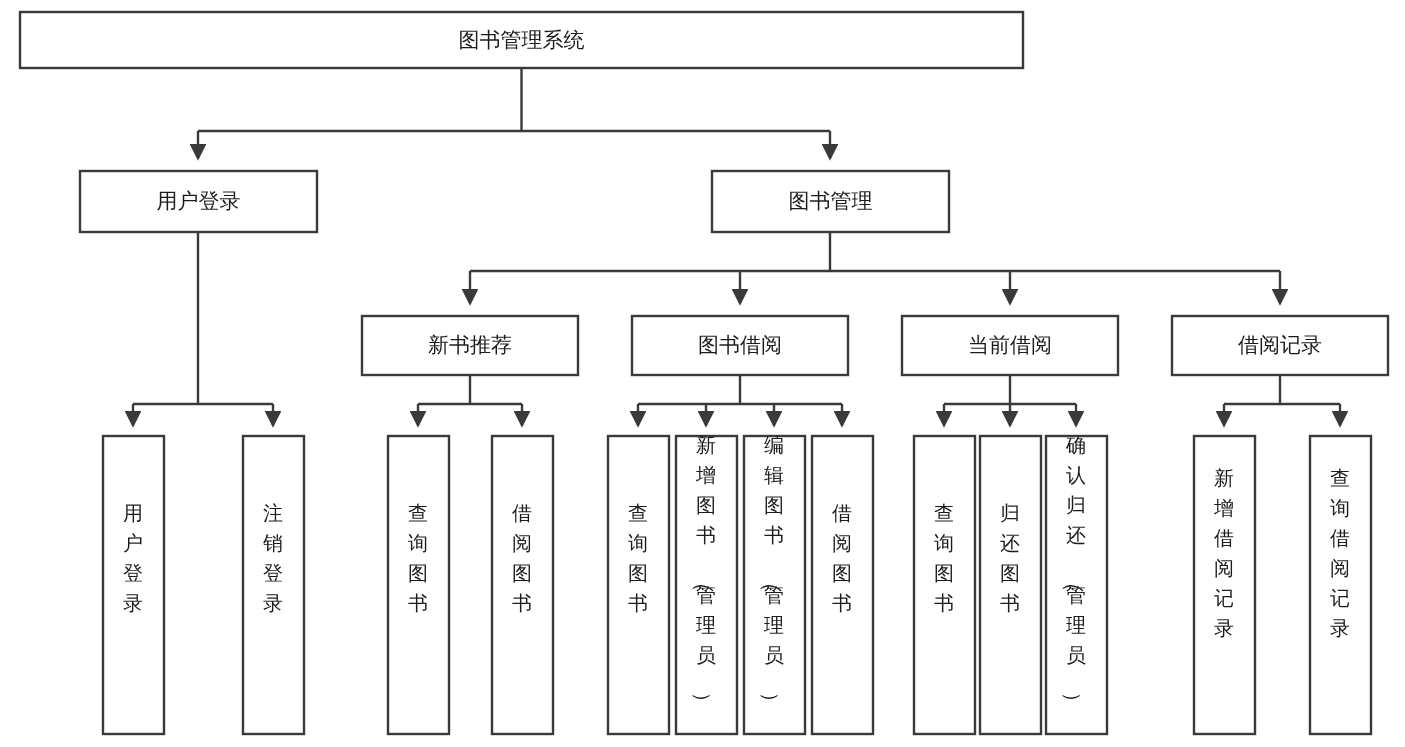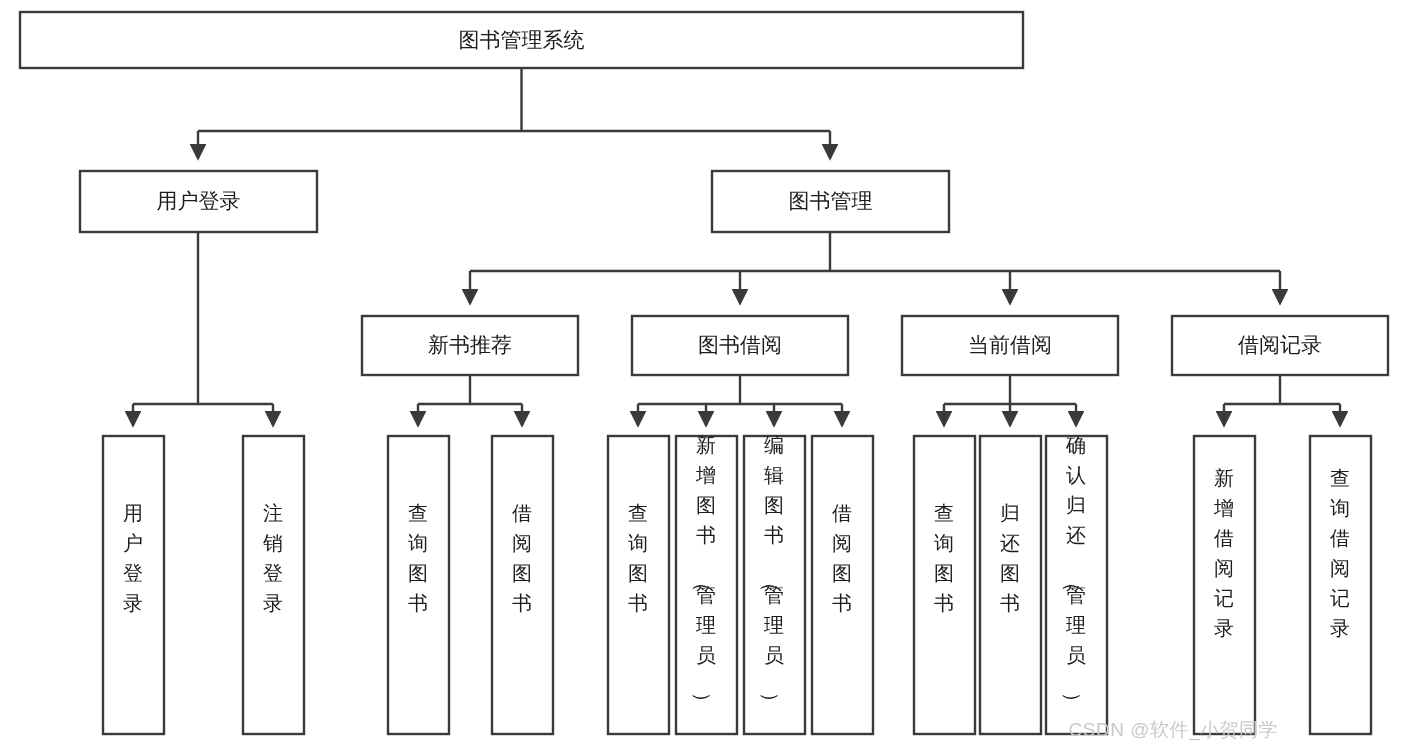--- a/index.html
+++ b/index.html
@@ -209,15 +209,14 @@
       <rect class="node-box" x="1194" y="436" width="61" height="298"></rect>
       <text class="leaf-label" x="1224" y="485"><tspan x="1224" dy="0">新</tspan><tspan x="1224" dy="30">增</tspan><tspan x="1224" dy="30">借</tspan><tspan x="1224" dy="30">阅</tspan><tspan x="1224" dy="30">记</tspan><tspan x="1224" dy="30">录</tspan></text>
     </g>
     <g>
       <rect class="node-box" x="1310" y="436" width="61" height="298"></rect>
       <text class="leaf-label" x="1340" y="485"><tspan x="1340" dy="0">查</tspan><tspan x="1340" dy="30">询</tspan><tspan x="1340" dy="30">借</tspan><tspan x="1340" dy="30">阅</tspan><tspan x="1340" dy="30">记</tspan><tspan x="1340" dy="30">录</tspan></text>
     </g>
 
   </svg>
 
-  <div class="watermark-text">CSDN @软件_小贺同学</div>
 
 </div>
 
 </body></html>

